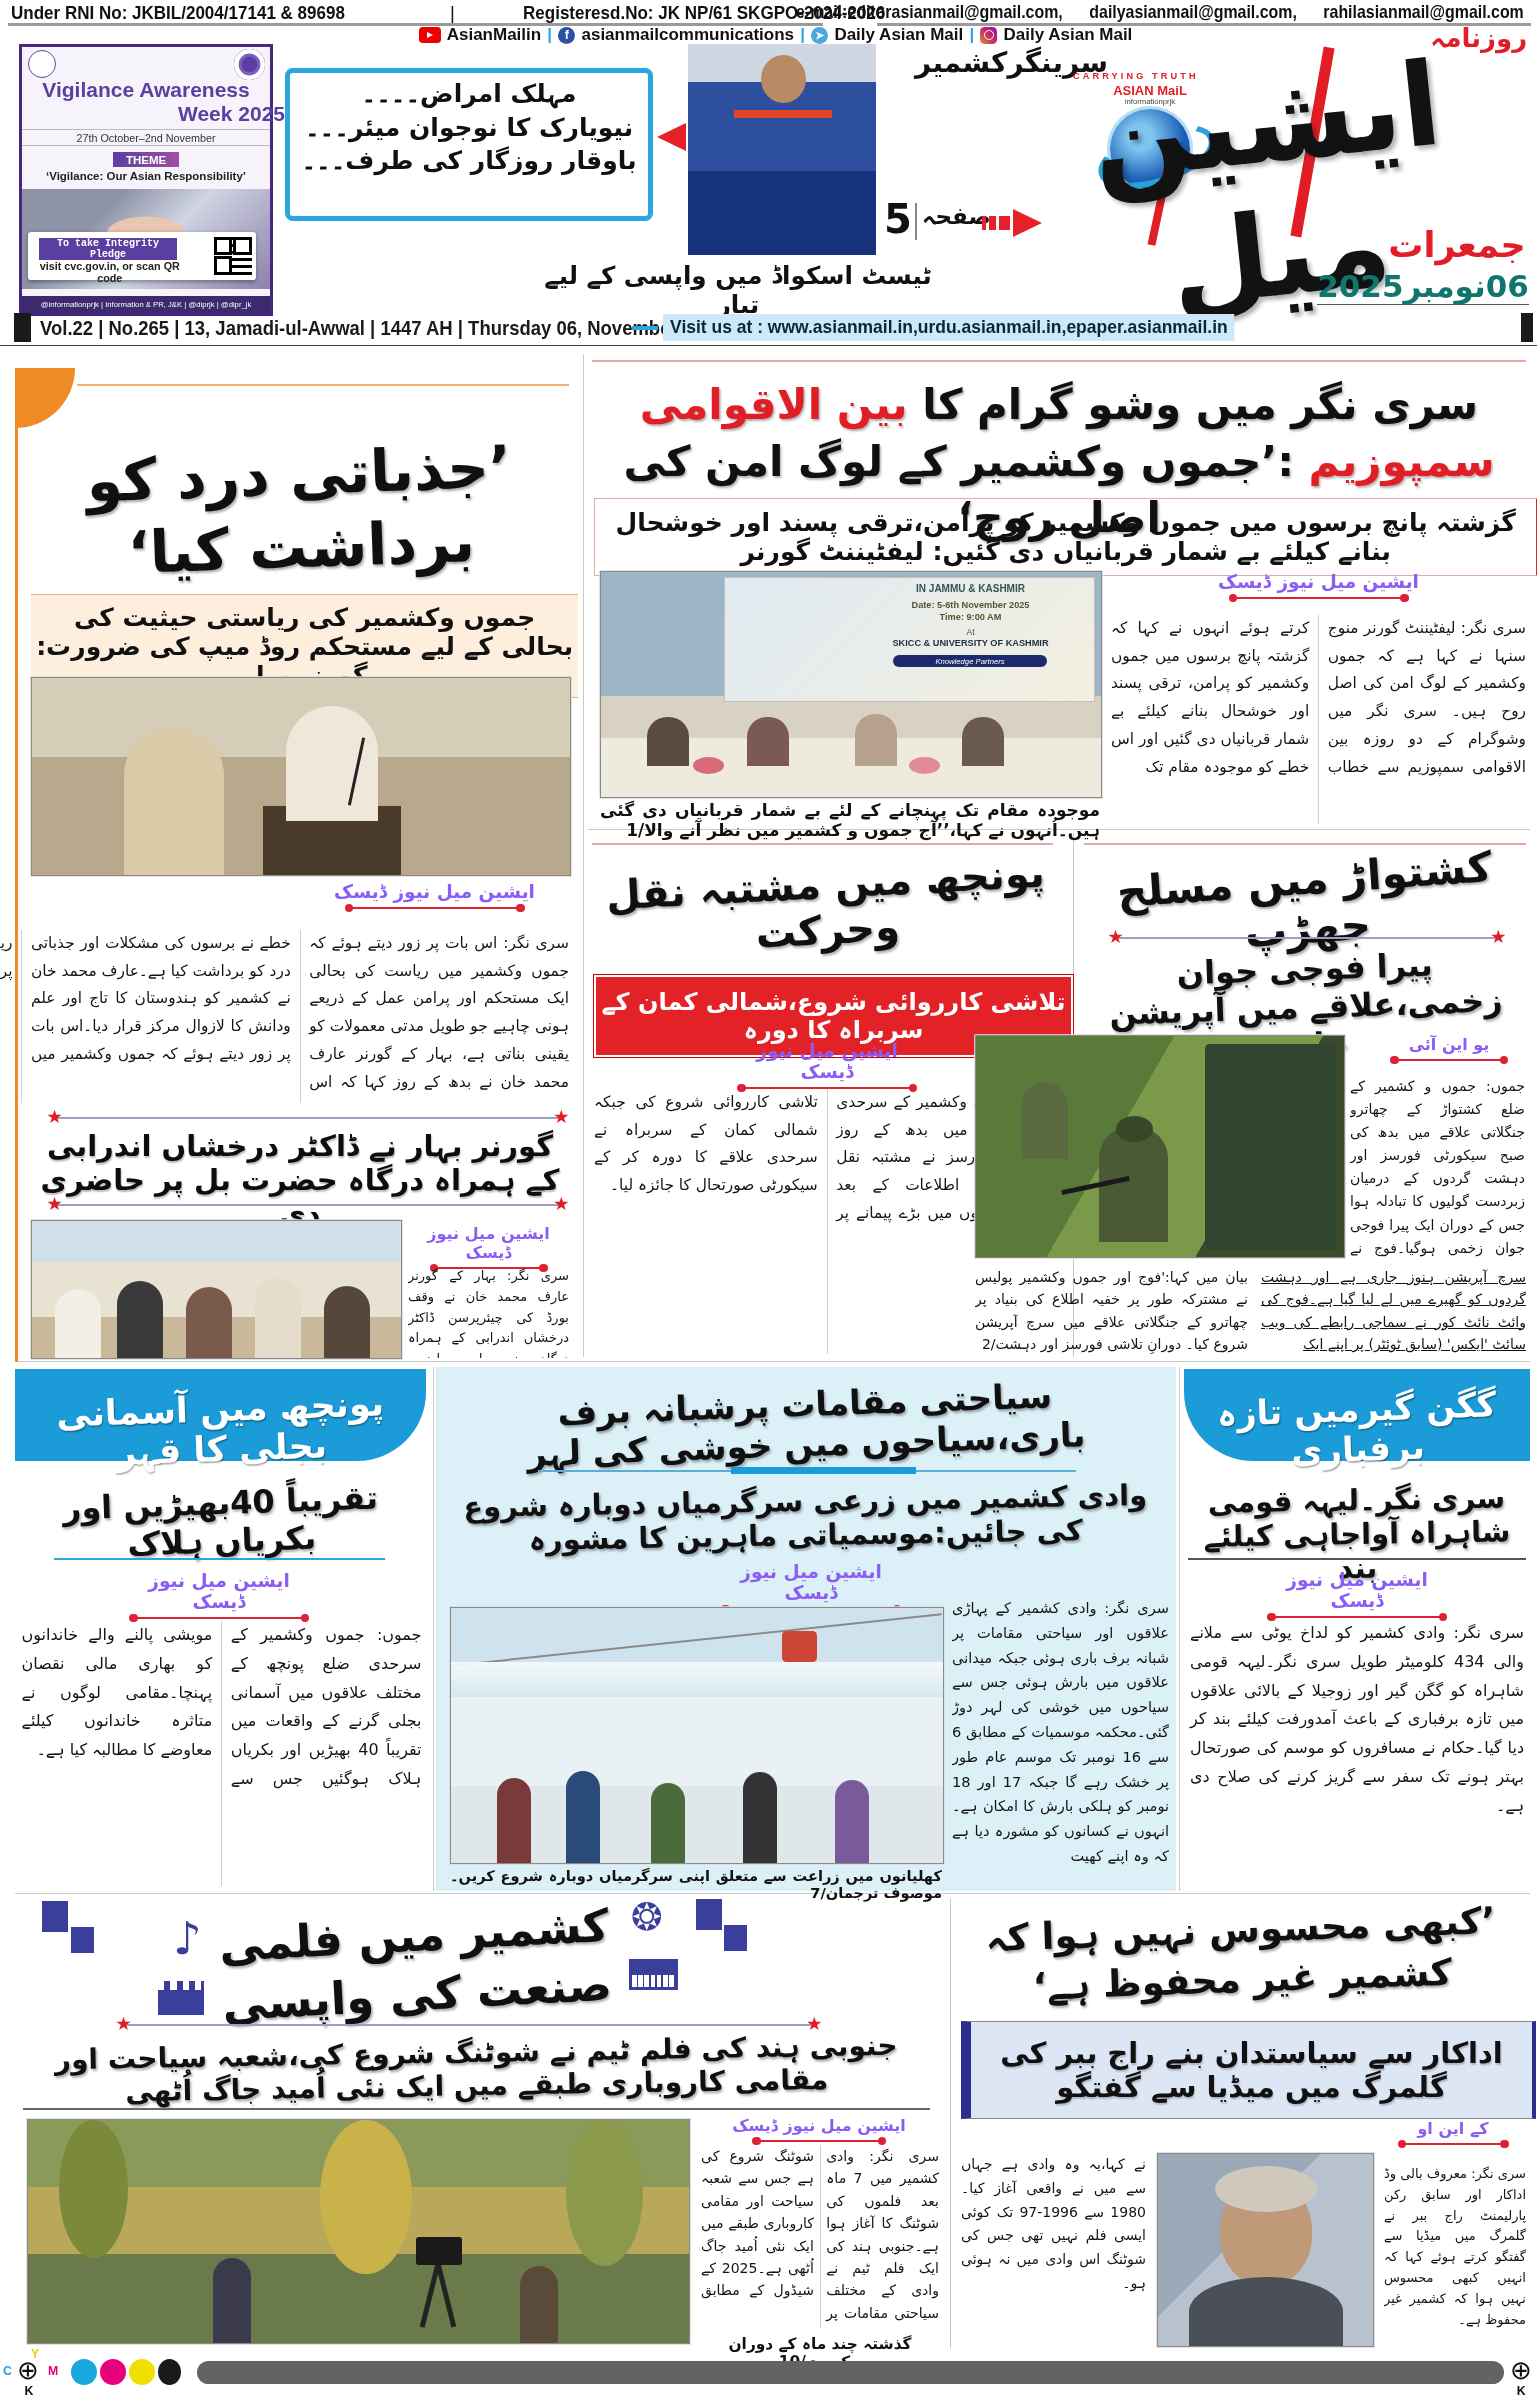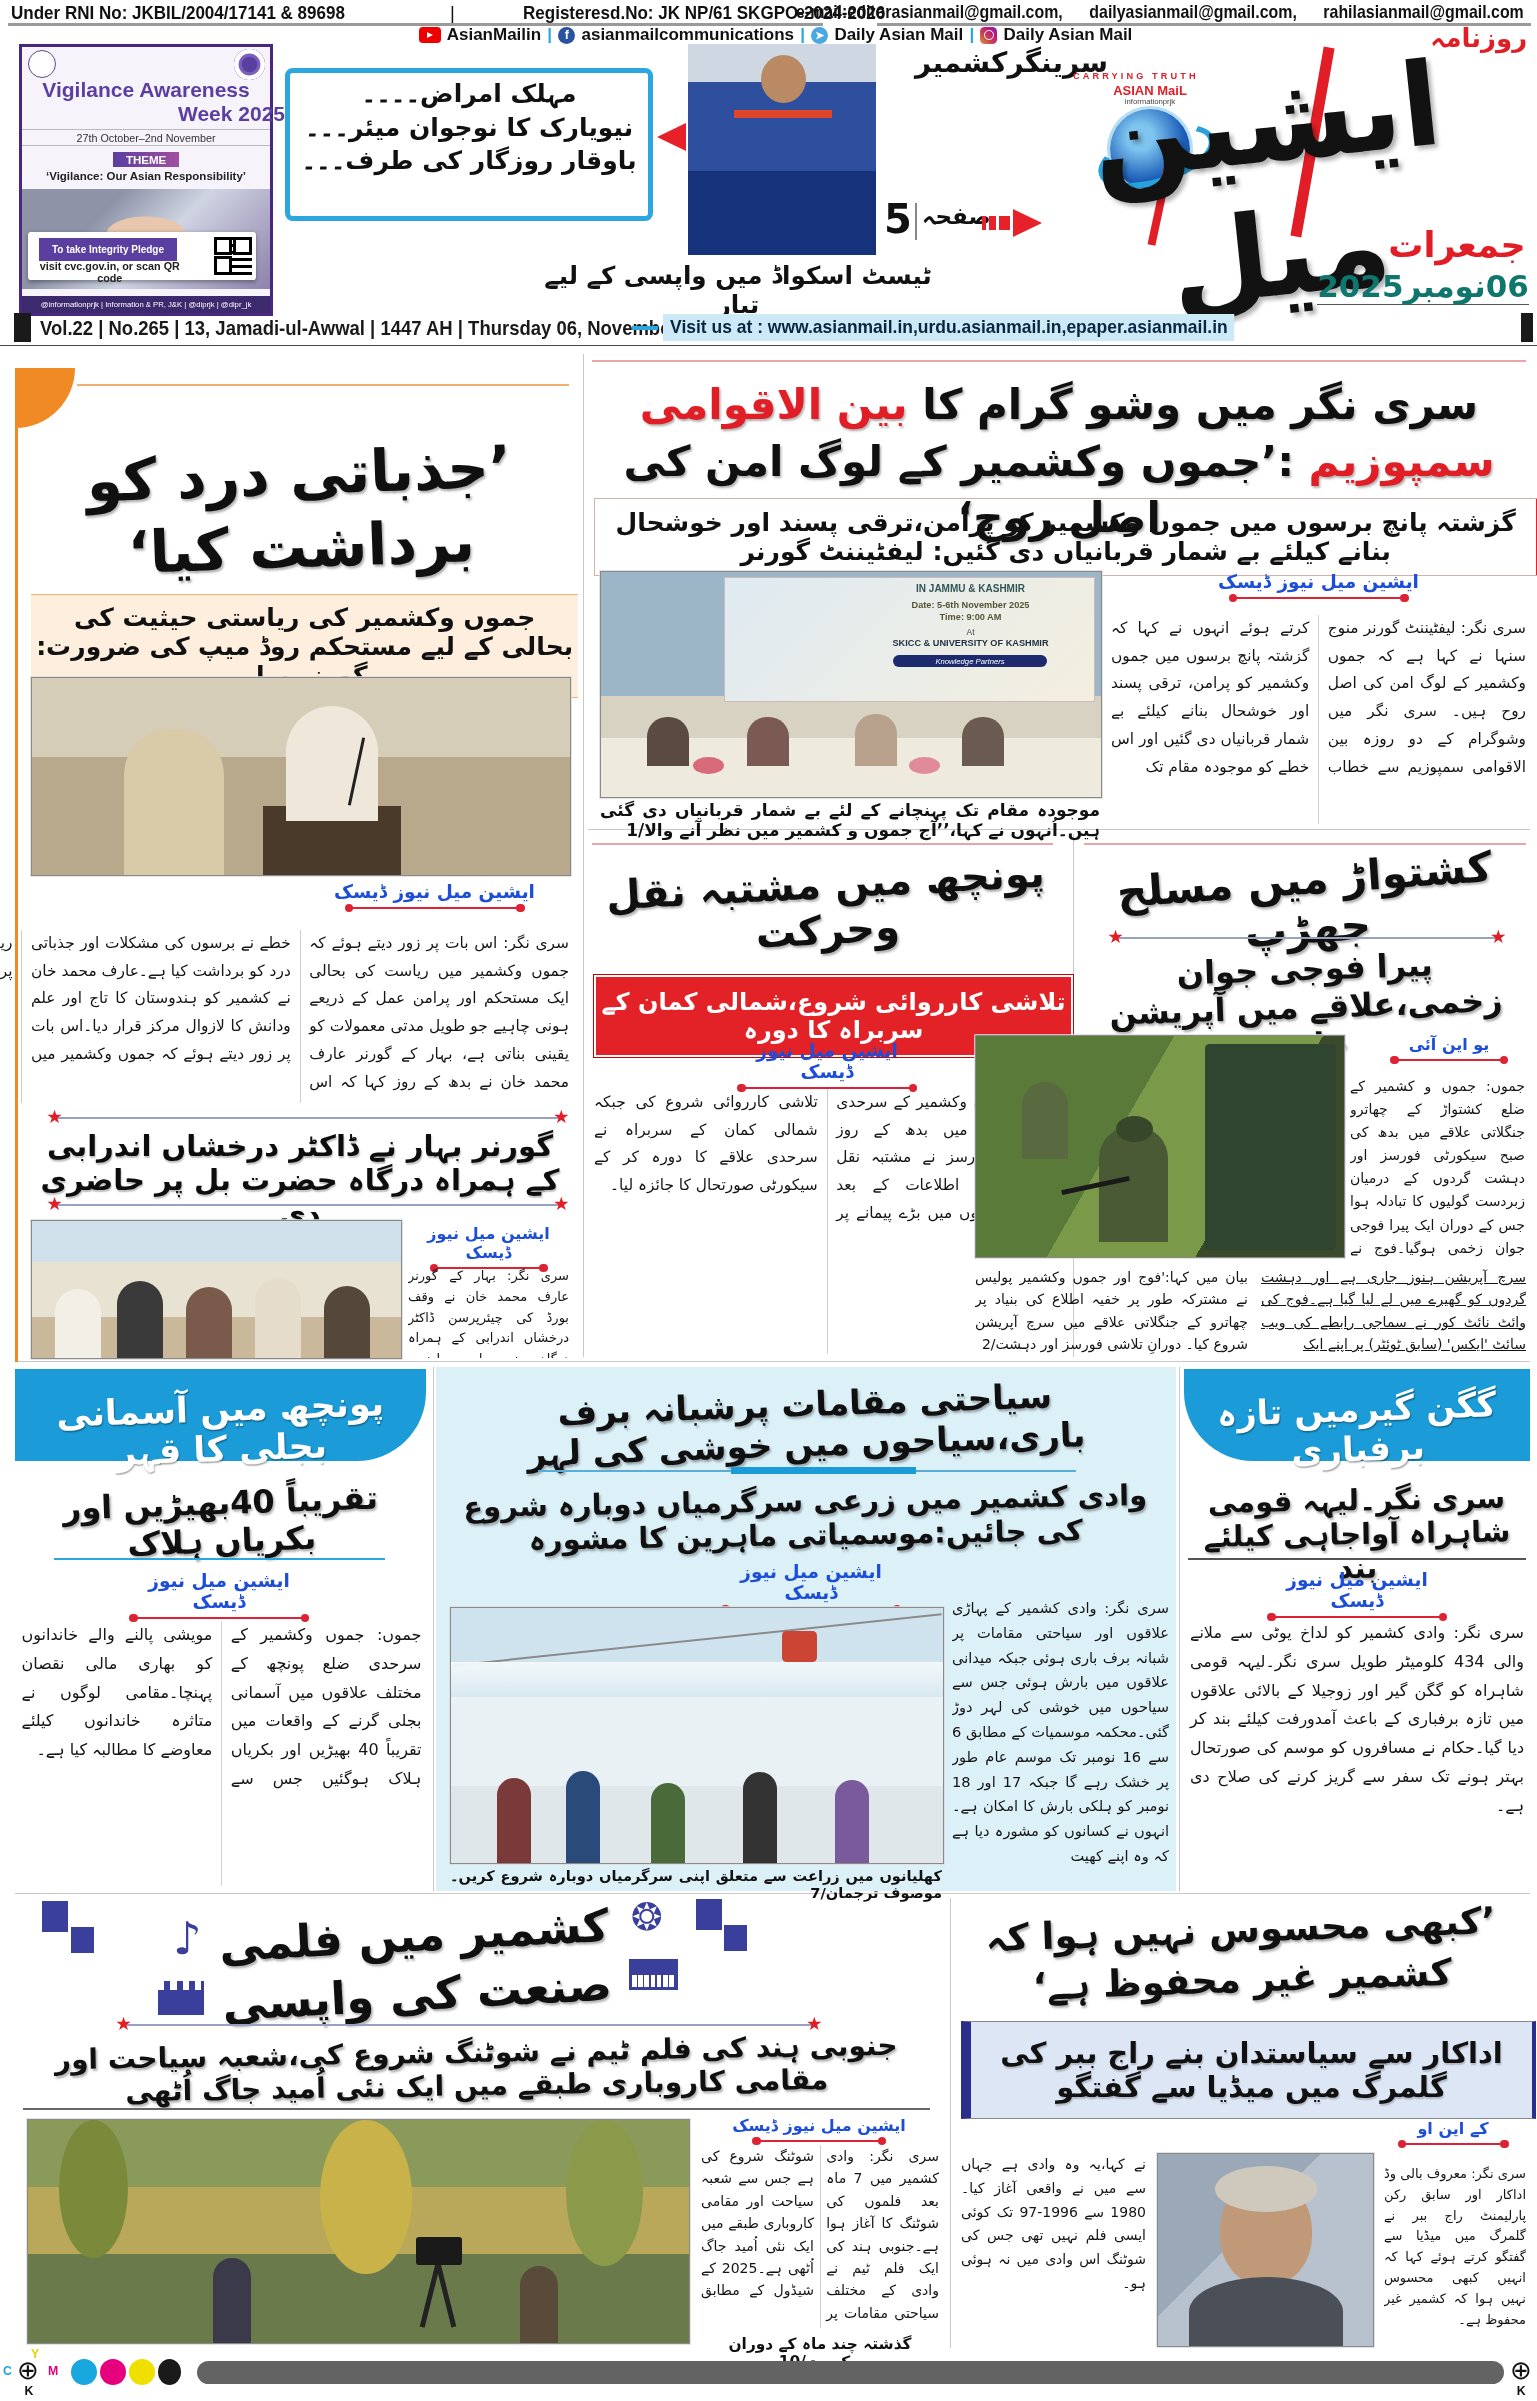--- a/index.html
+++ b/index.html
@@ -6,21 +6,21 @@
   body{width:1538px;height:2401px;position:relative;background:#fff;
        font-family:"DejaVu Sans",sans-serif;overflow:hidden;}
   .abs{position:absolute;}
   .ur{direction:rtl;}
   .en{font-family:"Liberation Sans",sans-serif;}
   .hl{font-weight:bold;text-align:center;direction:rtl;color:#101010;
       text-shadow:1.5px 2.3px 2.3px rgba(0,0,0,.30);}
   .red{color:#e11e26;}
   .body-txt{direction:rtl;text-align:justify;font-size:16px;line-height:1.8;color:#141414;}
   .cols2{column-count:2;column-gap:18.5px;column-rule:0.8px solid #cfcfcf;}
-  .byline{direction:rtl;text-align:center;font-weight:bold;font-size:18.5px;color:#1d4ed8;}
+  .byline{direction:rtl;text-align:center;font-weight:bold;font-size:18.5px;color:#8b5cf6;}
   .dotline{position:relative;height:2.3px;background:#d23;margin:4.6px auto 0 auto;width:177px;}
   .dotline::before,.dotline::after{content:"";position:absolute;top:-3.1px;width:8.5px;height:8.5px;
       border-radius:50%;background:#d23;}
   .dotline::before{right:-1.5px;} .dotline::after{left:-1.5px;}
   .ph{border:1.5px solid #8a8a8a;box-shadow:0 0 0 0.8px #ddd;overflow:hidden;}
   .vln{position:absolute;width:0.8px;background:#c9c9c9;}
   .hln{position:absolute;height:0.8px;background:#c9c9c9;}
   .redln{position:absolute;height:1.5px;background:#eaa6a6;}
   .subbox-red{background:#e32227;color:#fff;font-weight:bold;text-align:center;direction:rtl;}
   .bluebox{background:#1b9cd8;color:#fff;font-weight:bold;text-align:center;direction:rtl;
@@ -53,21 +53,21 @@
   <div class="abs en" style="left:0;top:55px;width:100%;text-align:right;font-size:21px;font-weight:bold;color:#5b3fa0;margin-left:15px;">Week 2025</div>
   <div class="abs en" style="left:0;top:82px;width:100%;text-align:center;font-size:10.8px;color:#333;border-top:0.8px solid #bbb;border-bottom:0.8px solid #bbb;margin:0;padding:1.5px 0;">27th October–2nd November</div>
   <div class="abs en" style="left:91px;top:105px;width:66px;text-align:center;font-size:11.5px;font-weight:bold;color:#fff;background:linear-gradient(90deg,#5b3fa0,#a04fa0);padding:1.5px 0;">THEME</div>
   <div class="abs en" style="left:0;top:123px;width:100%;text-align:center;font-size:11.5px;font-weight:bold;color:#222;">‘Vigilance: Our Asian Responsibility’</div>
   <div class="abs" style="left:0;top:142px;width:100%;height:100px;background:
        radial-gradient(ellipse at 50% 45%,#e8c7ae 0 22%,rgba(0,0,0,0) 23%),
        radial-gradient(ellipse at 30% 60%,#d9b296 0 16%,rgba(0,0,0,0) 17%),
        radial-gradient(ellipse at 70% 60%,#e3bb9d 0 16%,rgba(0,0,0,0) 17%),
        linear-gradient(135deg,#8f93a8 0 30%,#cfd4e2 55%,#8d82ab 100%);"></div>
   <div class="abs" style="left:6.2px;top:185px;width:228px;height:48px;background:#fff;border-radius:3.1px;box-shadow:0 1.5px 4.6px rgba(0,0,0,.35);">
-    <div class="abs en" style="left:10.8px;top:6.2px;width:138px;text-align:center;font-size:10px;font-weight:bold;color:#fff;background:#5b3fa0;padding:6px 0;">To take Integrity Pledge</div>
+    <div class="abs en" style="left:10.8px;top:6.2px;width:138px;text-align:center;font-size:10px;font-weight:bold;color:#fff;background:#5b3fa0;padding:0 0;font-family:Liberation Mono, monospace;">To take Integrity Pledge</div>
     <div class="abs en" style="left:4.6px;top:28px;width:154px;text-align:center;font-size:10.8px;font-weight:bold;color:#222;">visit cvc.gov.in, or scan QR code</div>
     <div class="abs qr" style="right:4.6px;top:4.6px;width:38px;height:38px;">
       <div class="eye" style="left:0;top:0;"></div>
       <div class="eye" style="right:0;top:0;"></div>
       <div class="eye" style="left:0;bottom:0;"></div>
     </div>
   </div>
   <div class="abs en" style="left:0;bottom:0;width:100%;background:#3d2a6e;color:#fff;font-size:7.7px;text-align:center;padding:3.8px 0;">@informationprjk  |  Information &amp; PR, J&amp;K  |  @diprjk  |  @dipr_jk</div>
 </div>
 

